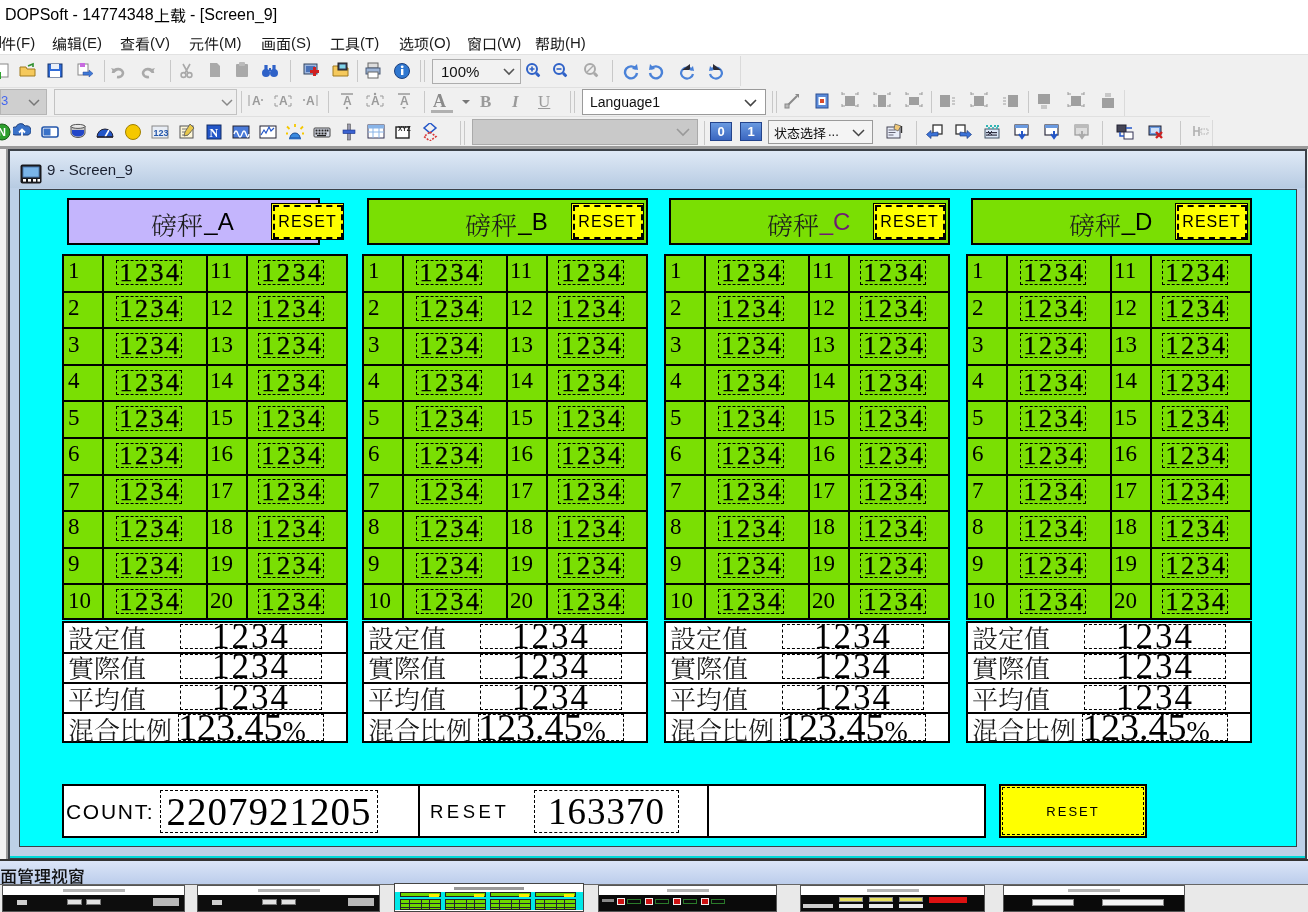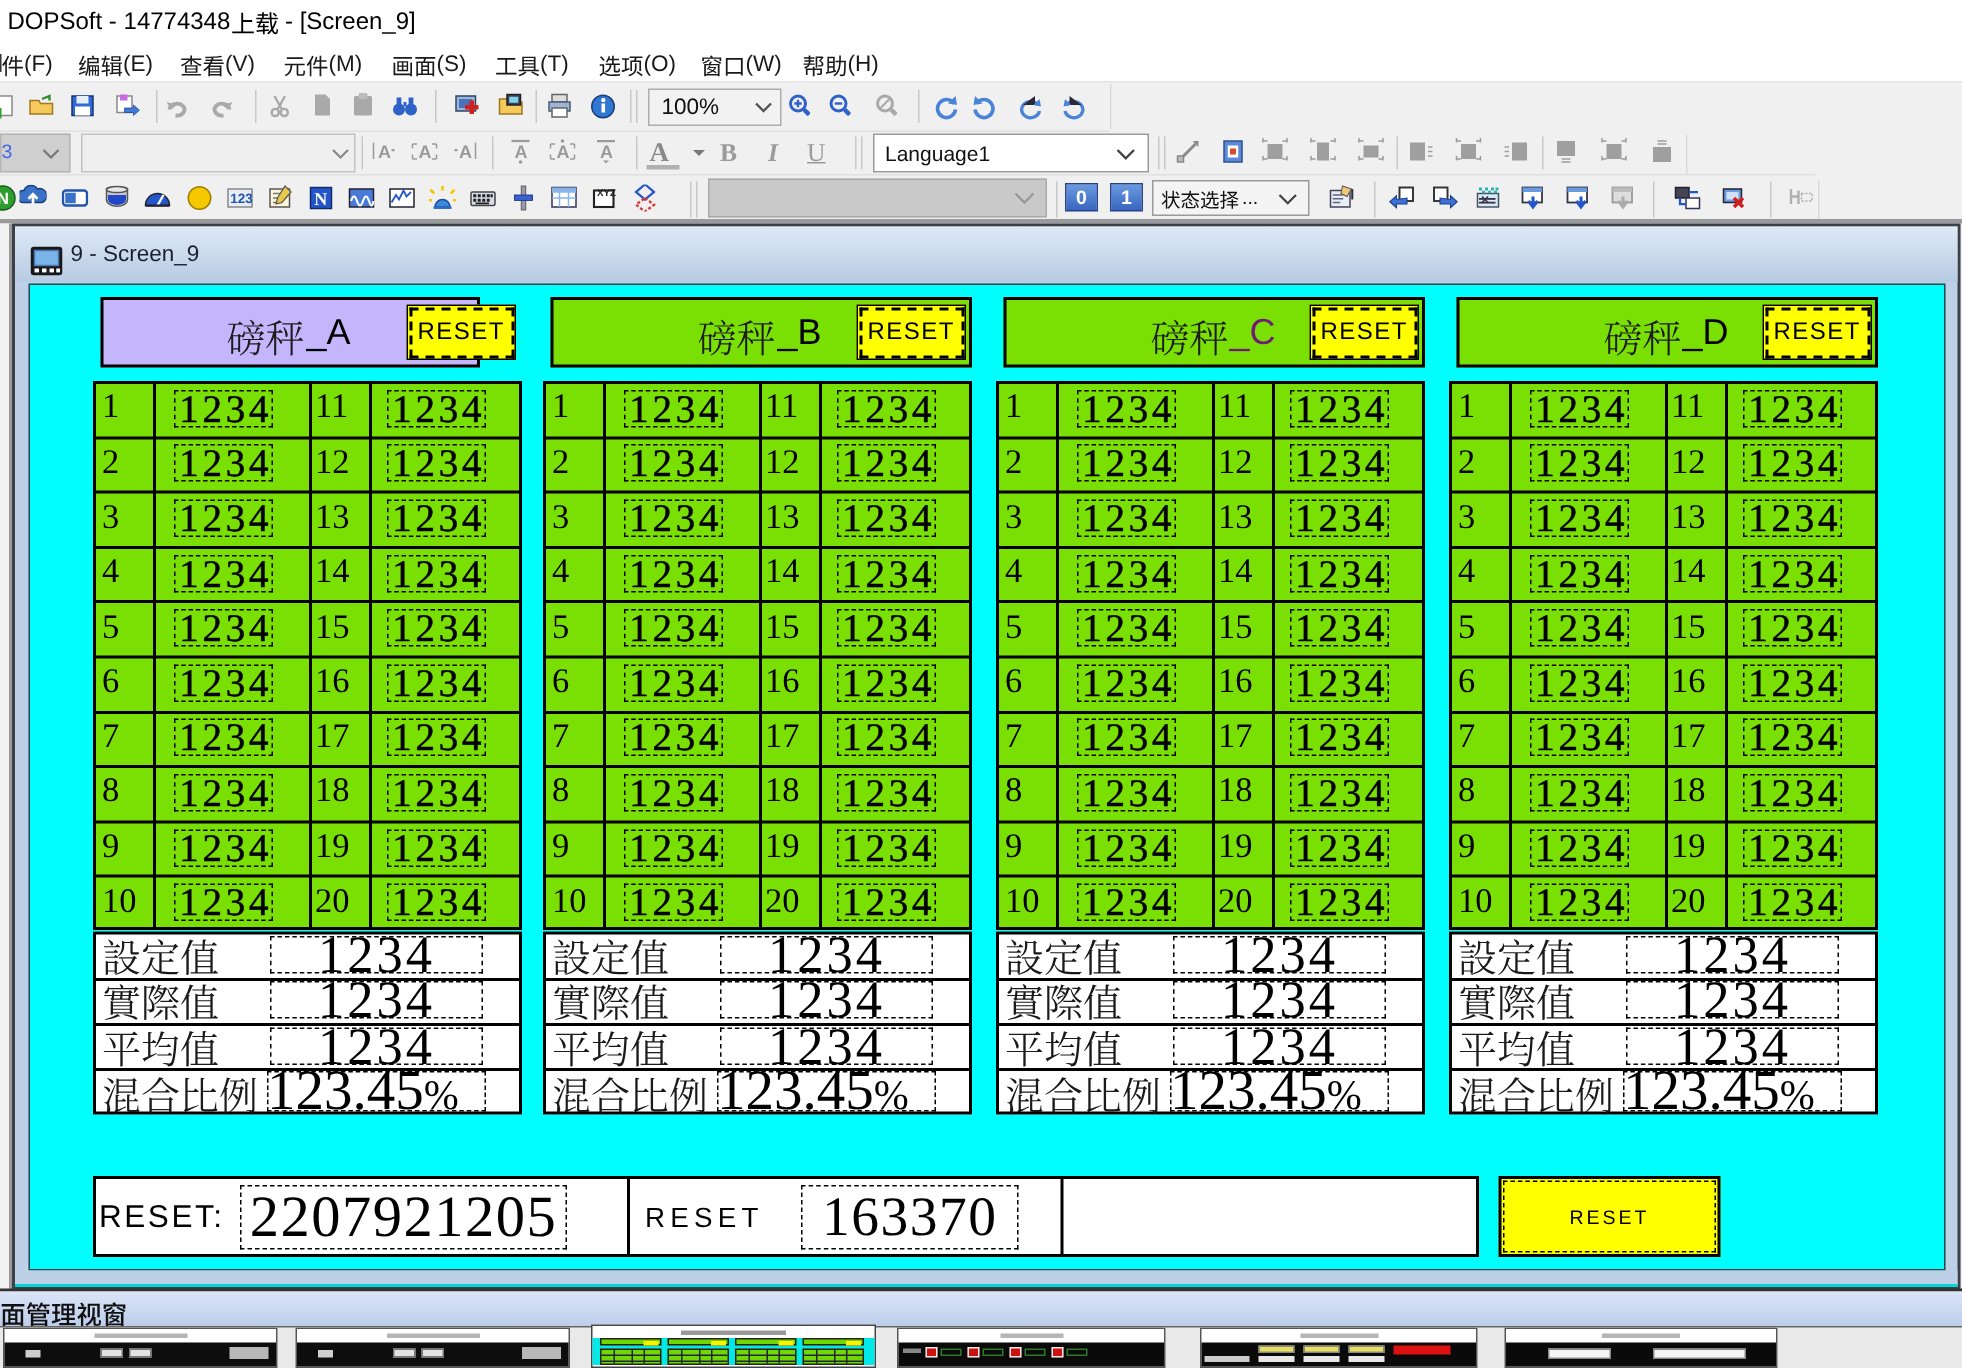--- a/index.html
+++ b/index.html
@@ -1104,21 +1104,21 @@
     <div class="serif" style="width:100%;text-align:center;font-size:35px;line-height:23px;font-weight:bold;color:#000;font-weight:normal;letter-spacing:2px">1234</div>
   </div>
 <svg width="104" height="34" style="position:absolute;left:972px;top:710px">
     <use href="#mix"></use>
   </svg>
 <div class="abs" style="left:1082px;top:714px;width:146px;height:27px;border:1px dashed #000"></div>
 <div class="abs serif" style="left:1082px;top:714px;width:175px;font-size:38px;line-height:26px;color:#000;text-align:left">123.45<span style="font-size:28px">%</span></div>
 <div class="abs" style="left:62px;top:784px;width:924px;height:54px;background:#fff;border:2px solid #000"></div>
 <div class="abs" style="left:418px;top:784px;width:2px;height:54px;background:#000"></div>
 <div class="abs" style="left:707px;top:784px;width:2px;height:54px;background:#000"></div>
-<div class="abs" style="left:66px;top:800px;font-size:21px;font-weight:500;letter-spacing:1.7px;color:#000">RESET:</div>
+<div class="abs" style="left:66px;top:800px;font-size:21px;font-weight:500;letter-spacing:1.7px;color:#000">COUNT:</div>
 <div class="abs" style="left:160px;top:790px;width:218px;height:43px;border:1px dashed #000">
     <div class="flexc serif" style="width:100%;height:100%;font-size:39px;font-weight:bold;color:#000;font-weight:normal;letter-spacing:1px">2207921205</div>
   </div>
 <div class="abs" style="left:430px;top:801px;font-size:18.5px;font-weight:500;letter-spacing:3.5px;color:#000">RESET</div>
 <div class="abs" style="left:534px;top:790px;width:145px;height:43px;border:1px dashed #000">
     <div class="flexc serif" style="width:100%;height:100%;font-size:37px;font-weight:bold;color:#000;font-weight:normal;letter-spacing:1px">163370</div>
   </div>
 <div class="abs flexc" style="left:999px;top:784px;width:148px;height:54px;background:#ffff00;border:2px solid #000;font-size:13px;letter-spacing:2px;color:#000"><div style="position:absolute;inset:1px;border:1px dashed #000"></div>RESET</div>
 <div class="abs" style="left:0;top:859px;width:1308px;height:2px;background:#333"></div>
 <div class="abs" style="left:0;top:861px;width:1308px;height:23px;background:linear-gradient(#dbe5f8,#bccdeb)"></div>

